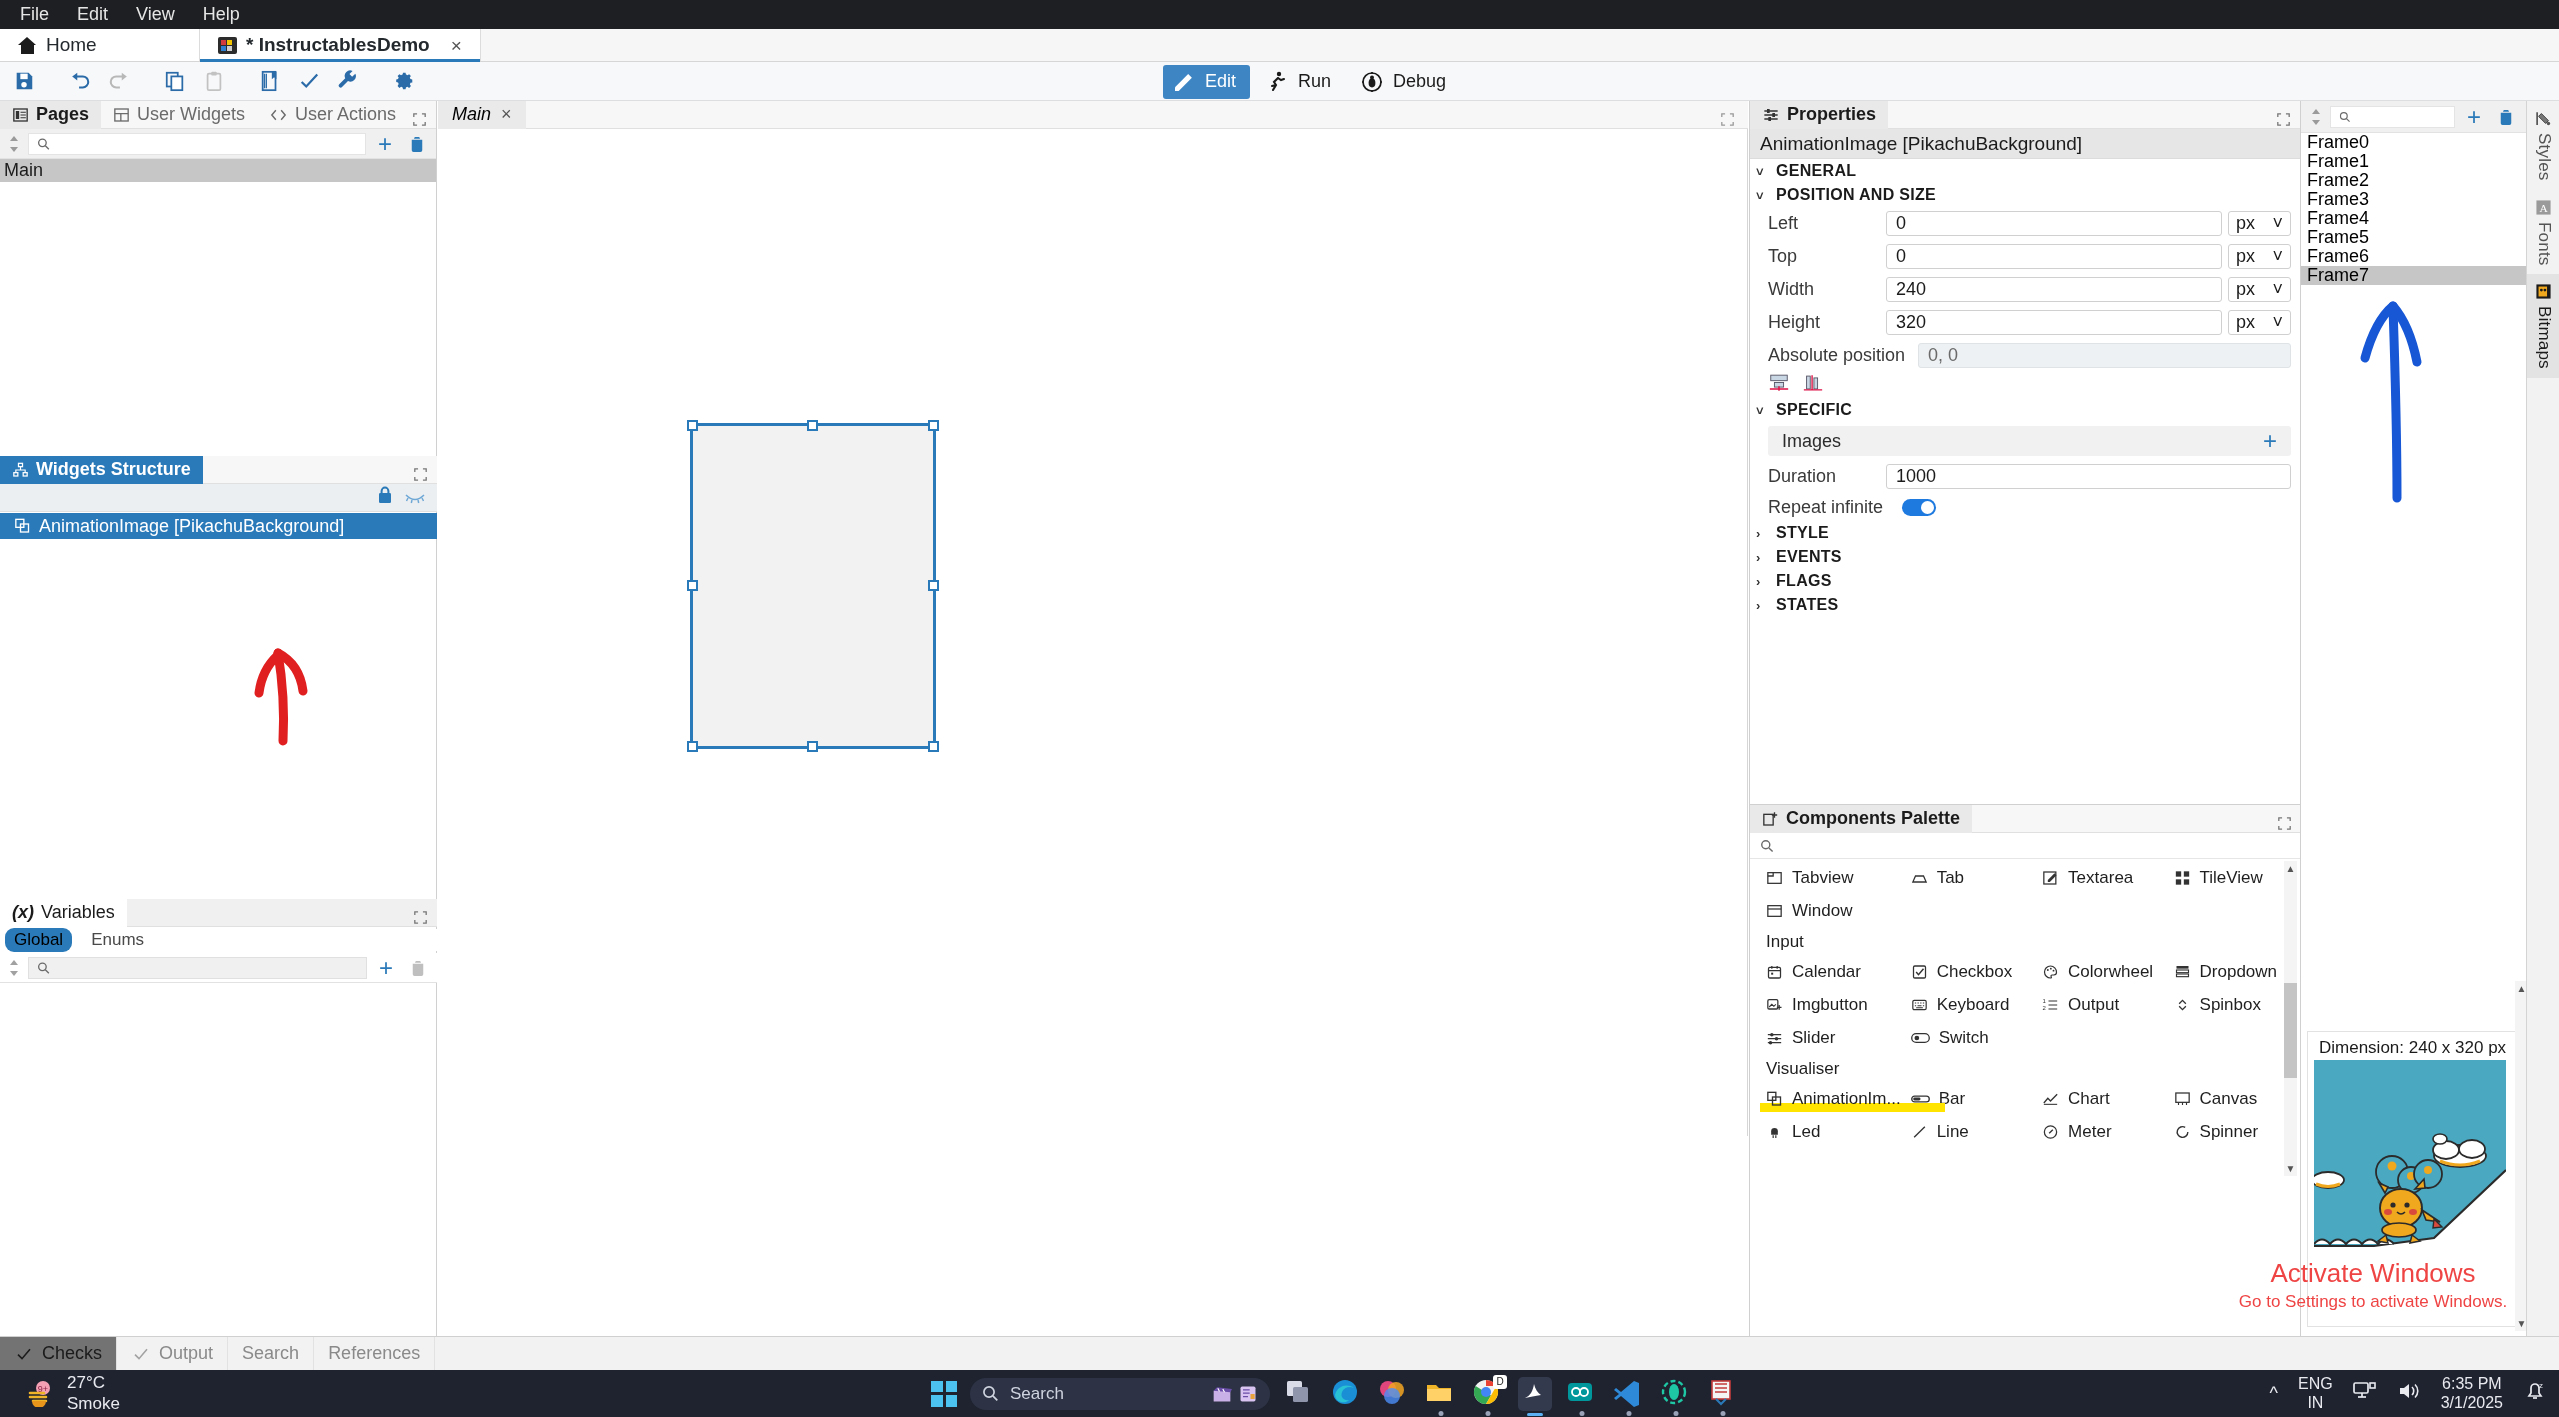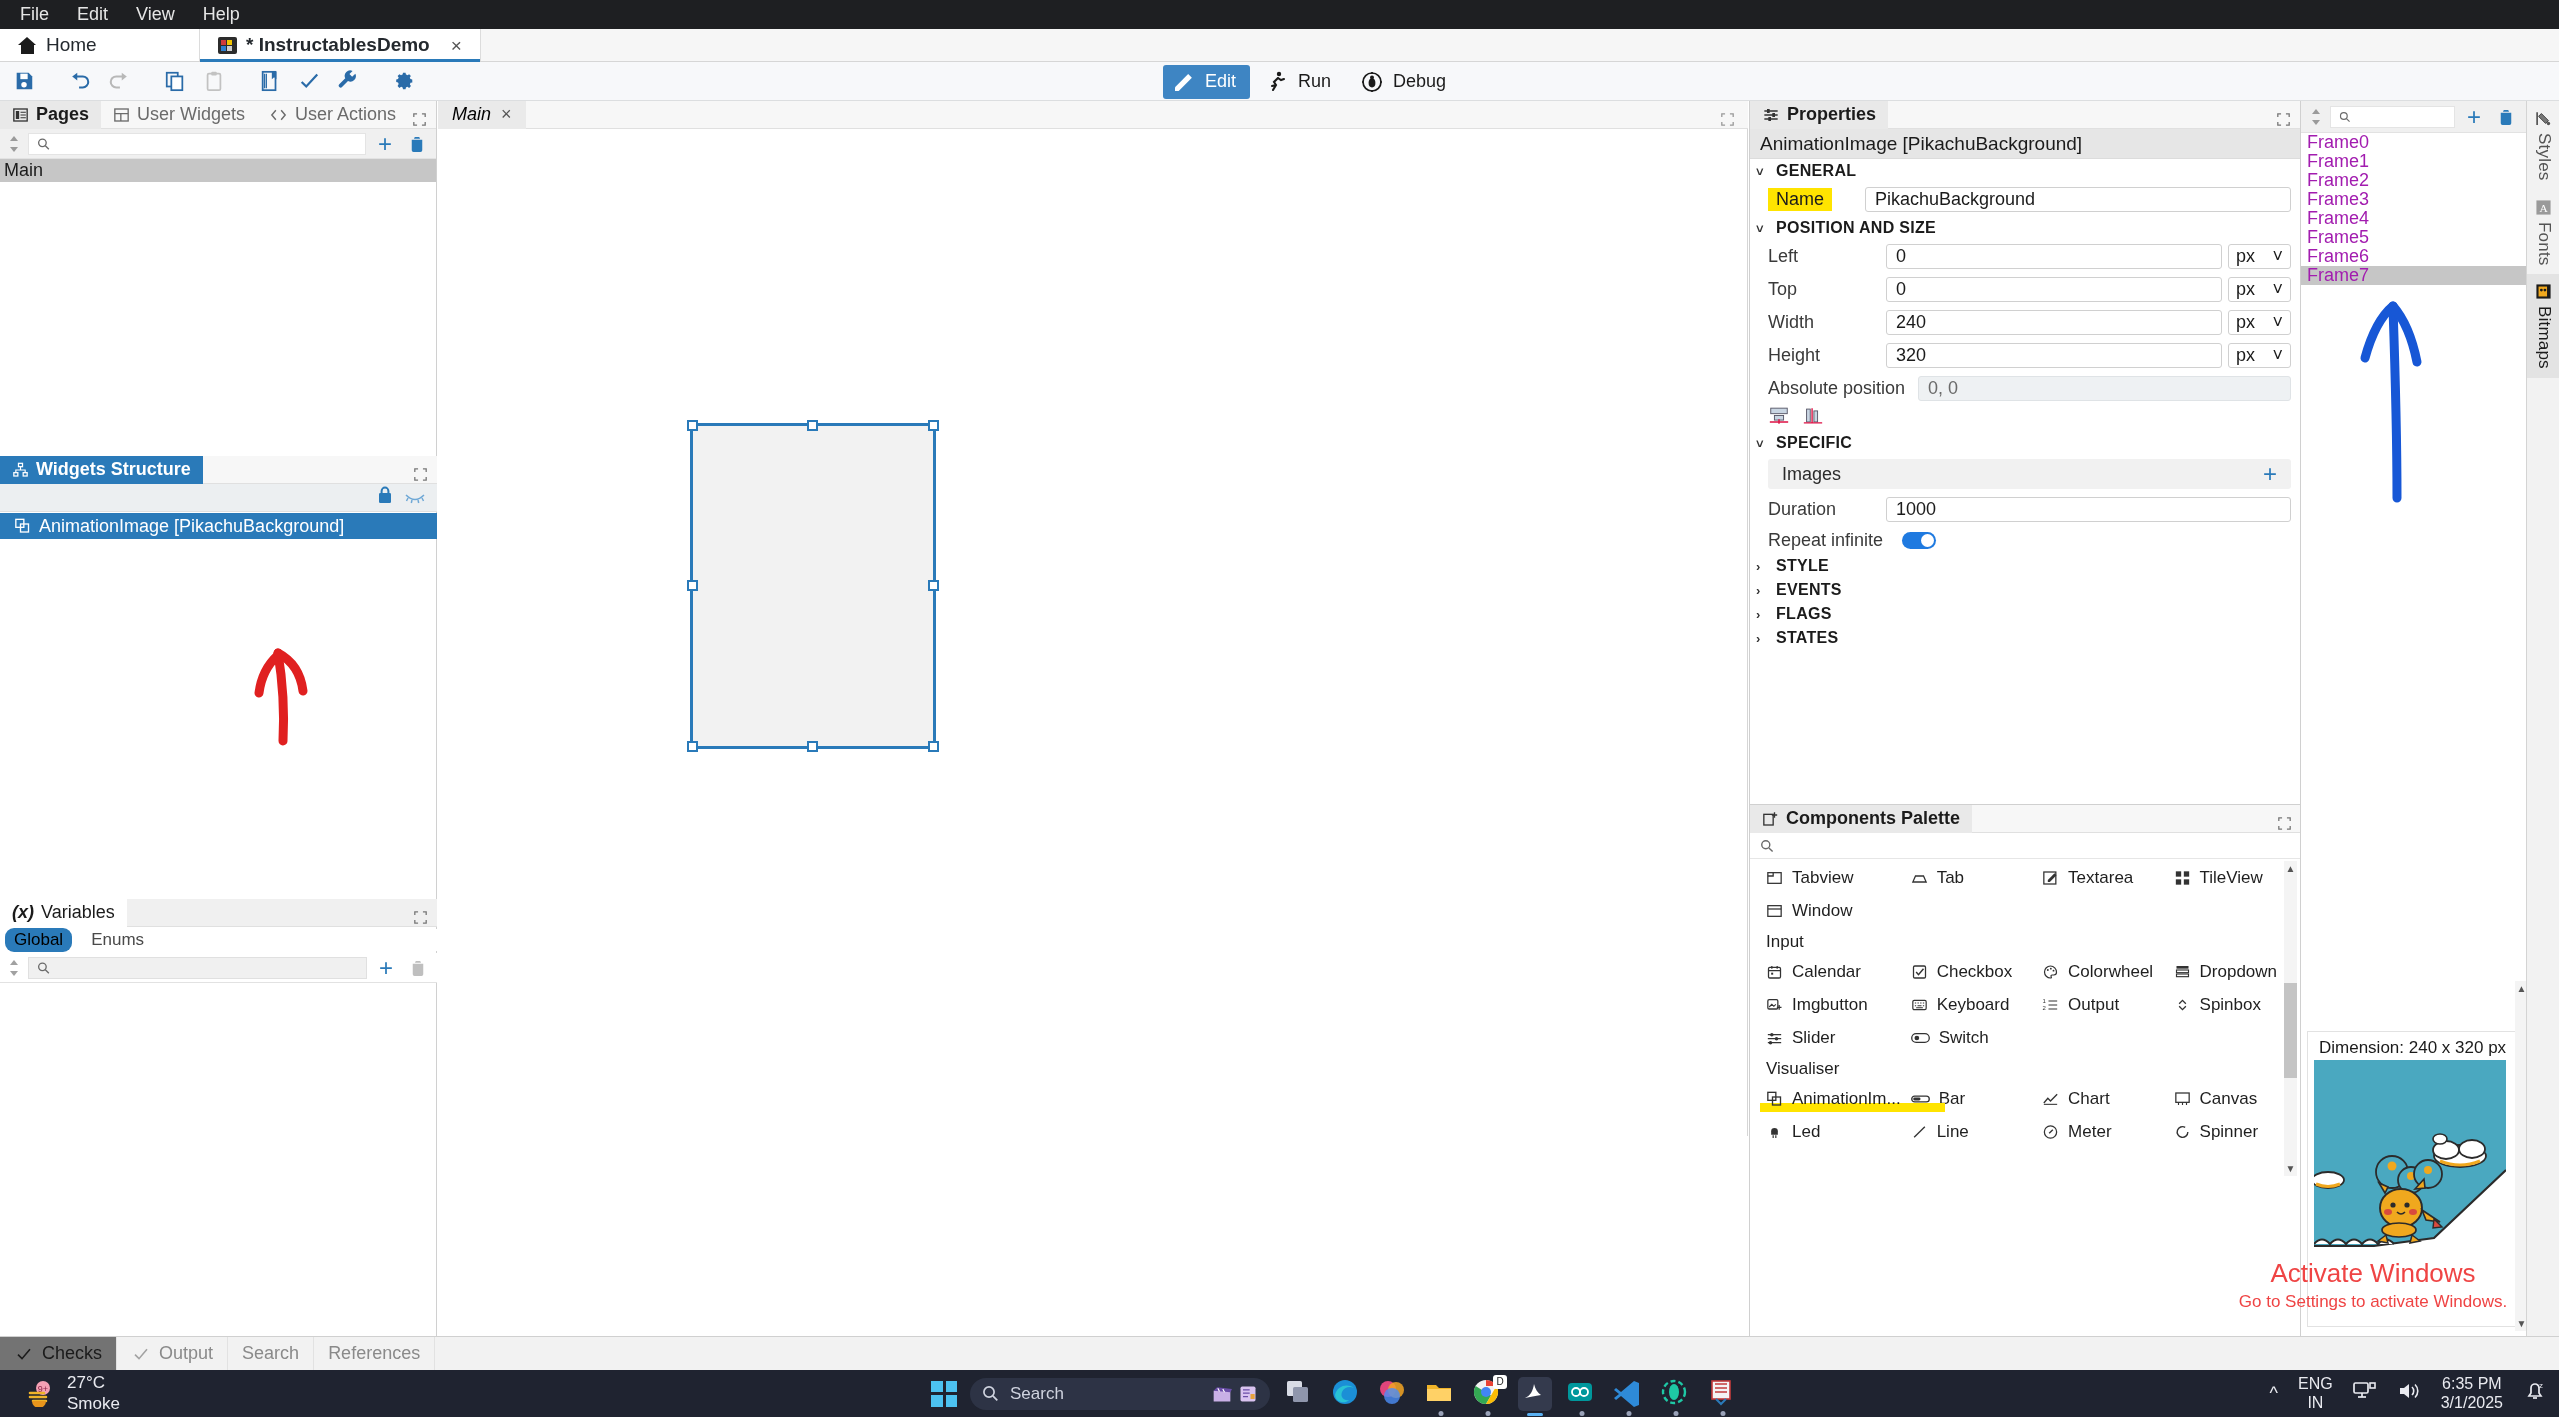--- a/index.html
+++ b/index.html
@@ -130,21 +130,21 @@
   .pal-item.hi span, .pal-item.hi .gi { position:relative; z-index:1; }
   .vscroll { position:absolute; right:4px; top:56px; width:13px; height:315px; background:#f4f4f4; }
   .vthumb { position:absolute; left:0; width:13px; background:#c4c4c4; }
   .vsarrow { position:absolute; left:0; width:13px; height:15px; display:flex; align-items:center; justify-content:center; font-size:10px; color:#555;}
 
   
   .farcol { position:absolute; left:2300px; top:101px; width:226px; height:1235px; background:#ffffff;
             border-left:1px solid #d0d0d0; }
   .fr-search { height:32px; background:#f0f0f0; display:flex; align-items:center; gap:6px; padding:0 7px;
                border-bottom:1px solid #e2e2e2;}
-  .frame-item { height:19px; padding-left:6px; font-size:18px; color:#a21caf; display:flex; align-items:center; }
+  .frame-item { height:19px; padding-left:6px; font-size:18px; color:#000000; display:flex; align-items:center; }
   .frame-item.sel { background:#c6c6c6; }
   .bmp-preview { position:absolute; left:6px; top:930px; width:212px; height:296px; border:1px solid #e2e2e2; background:#fff;}
   .bmp-dim { font-size:17px; color:#1b1b1b; padding:6px 0 5px 11px; }
   .bmp-img { position:absolute; left:6px; top:28px; width:192px; height:258px; background:#f4f4f4; overflow:hidden;}
 
   
   .vstrip { position:absolute; left:2526px; top:101px; width:33px; height:1235px; background:#f2f2f2;
             border-left:1px solid #d4d4d4; }
   .vtab { width:33px; padding:9px 0; display:flex; flex-direction:column; align-items:center; gap:6px; }
   .vtab.on { background:#e3e3e3; }
@@ -469,24 +469,20 @@
             <path d="M1 5V1h4M15 5V1h-4M1 11v4h4M15 11v4h-4" stroke="#777" stroke-width="1.6" fill="none"></path>
           </svg>
       </span>
     </div>
     <div class="prop-subhead">AnimationImage [PikachuBackground]</div>
 
     <div class="sect">
       <span class="caret">˅</span>
       <span>GENERAL</span>
     </div>
-    <div class="prow">
-      <span class="plabel hl">Name</span>
-      <span class="pfield" style="margin-left:33px;">PikachuBackground</span>
-    </div>
 
     <div class="sect">
       <span class="caret">˅</span>
       <span>POSITION AND SIZE</span>
     </div>
 
     <div class="prow">
       <span class="plabel">Left</span>
       <span class="pfield">0</span>
       <span class="unitbox">

